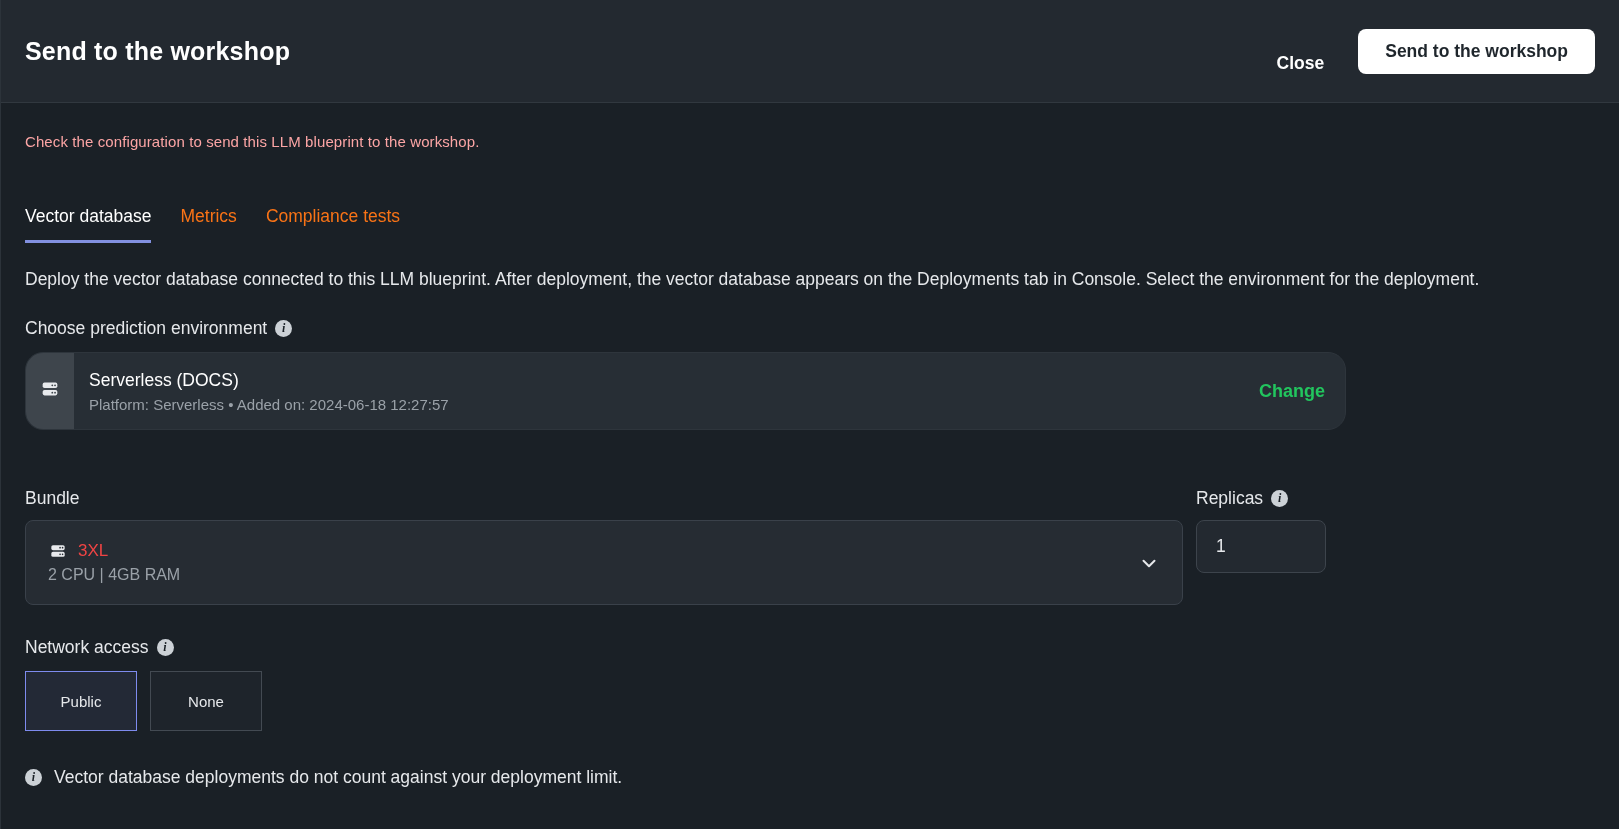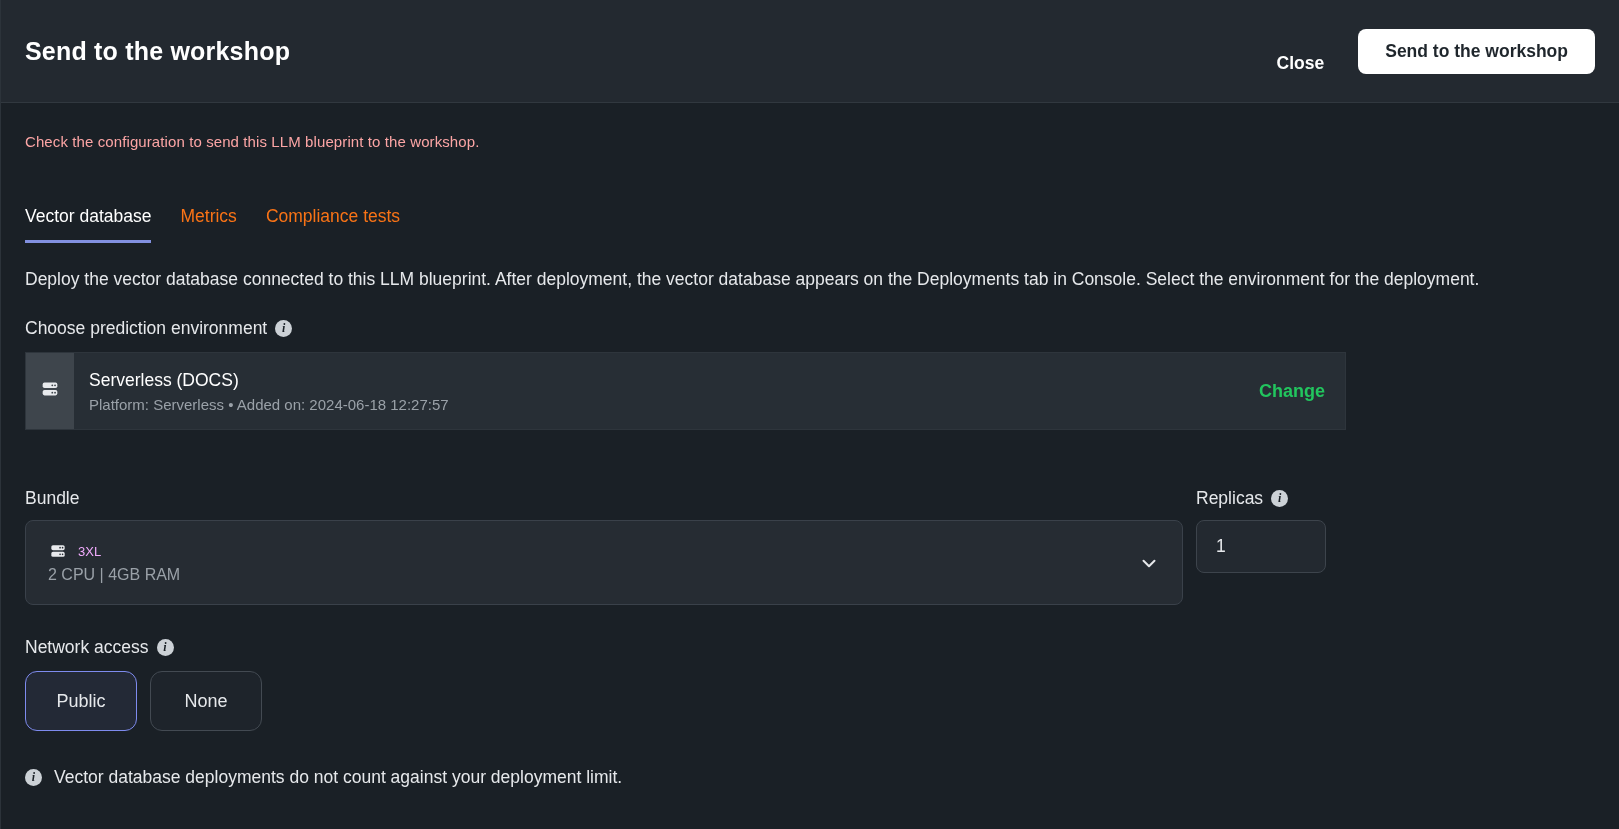--- a/index.html
+++ b/index.html
@@ -115,21 +115,21 @@
     flex: none;
   }
 
   
   .env-card {
     margin-top: 13px;
     width: 1321px;
     height: 78px;
     background: #272e35;
     border: 1px solid #2e353c;
-    border-radius: 0;
+    border-radius: 18px;
     display: flex;
     align-items: stretch;
     overflow: hidden;
   }
   .env-icon-strip {
     width: 48px;
     flex: none;
     background: #3e454c;
     display: flex;
     align-items: center;
@@ -172,21 +172,21 @@
     background: #262c33;
     border: 1px solid #3a414a;
     border-radius: 8px;
     display: flex;
     align-items: center;
     padding: 0 22px;
     cursor: pointer;
   }
   .bundle-lines { display: flex; flex-direction: column; gap: 5px; }
   .bundle-line1 { display: flex; align-items: center; gap: 10px; }
-  .bundle-name { font-size: 13px; color: #f0abfc; }
+  .bundle-name { font-size: 17px; color: #ef4444; }
   .bundle-specs { font-size: 16px; color: #9aa1a8; }
   .bundle-icon { color: #e8eaed; display: inline-flex; }
   .chevron { margin-left: auto; color: #e6e8eb; display: inline-flex; }
 
   .replicas-input {
     width: 130px;
     height: 53px;
     background: #232930;
     border: 1px solid #3d444c;
     border-radius: 8px;
@@ -201,26 +201,26 @@
   .label-network { margin-top: 32px; text-align: center; }
   .network-options {
     margin-top: 13px;
     display: flex;
     gap: 13px;
   }
   .net-btn {
     min-width: 112px;
     height: 60px;
     padding: 0 26px;
-    border-radius: 12px;
+    border-radius: 0;
     background: #1e242b;
     border: 1px solid #434a52;
     color: #e6e8eb;
     font-family: inherit;
-    font-size: 18px;
+    font-size: 15px;
     cursor: pointer;
   }
   .net-btn.selected {
     border-color: #7e8bee;
     background: #232936;
   }
 
   
   .footnote {
     margin-top: 36px;

